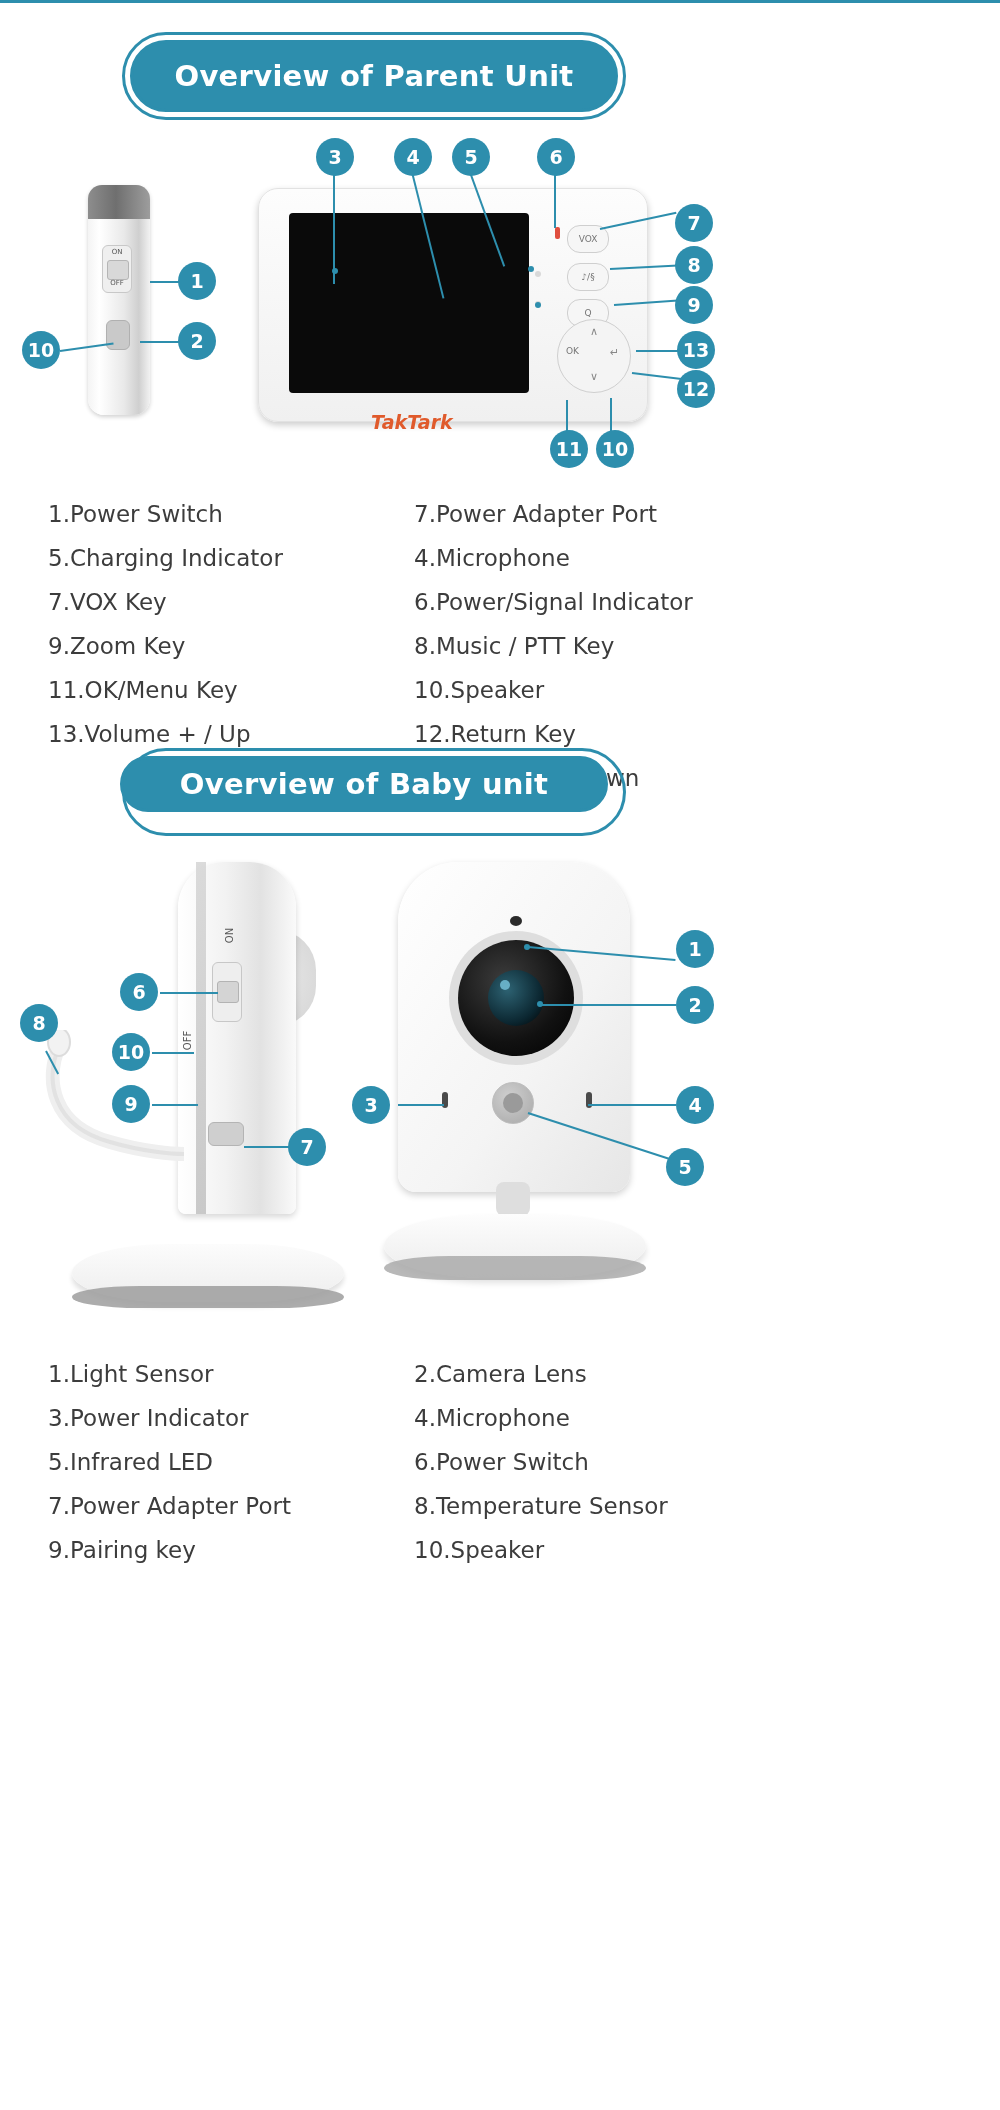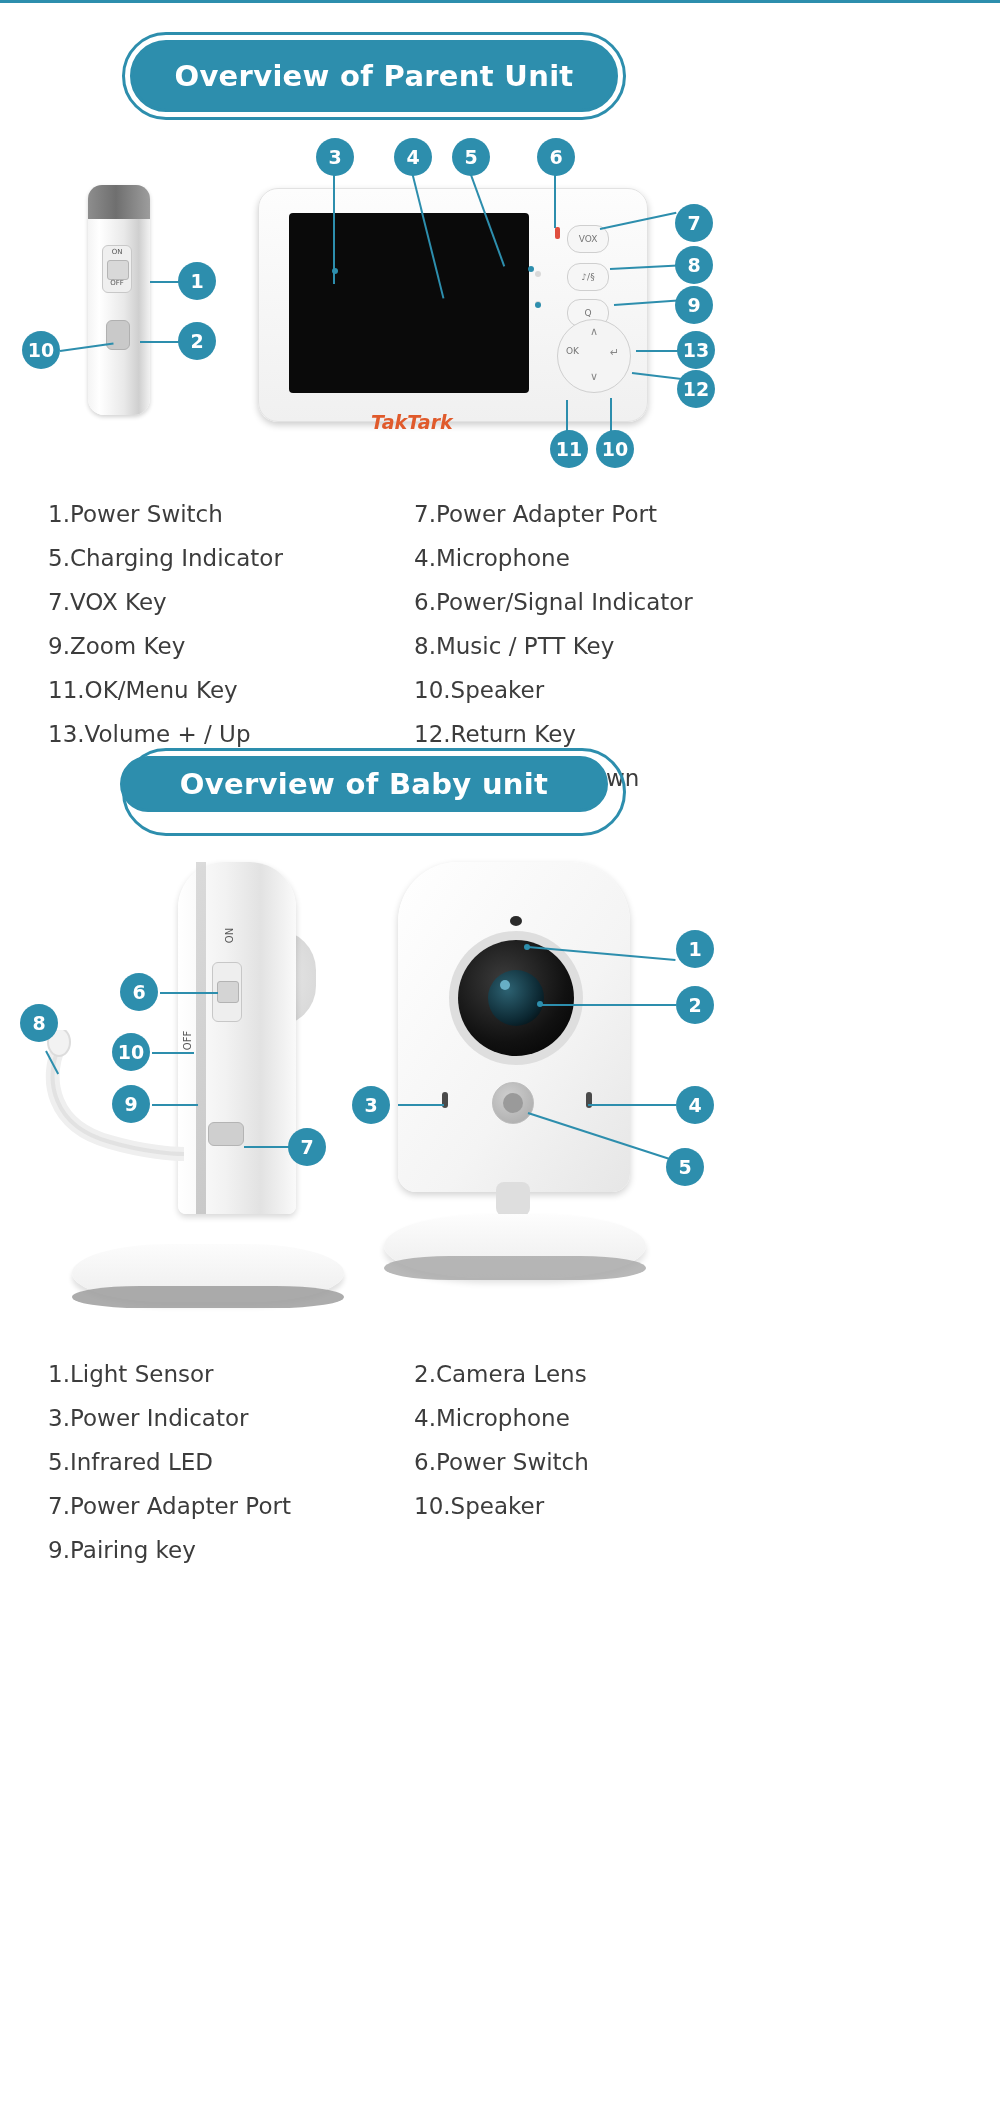--- a/index.html
+++ b/index.html
@@ -363,17 +363,18 @@
       <div>1.Light Sensor</div>
       <div>3.Power Indicator</div>
       <div>5.Infrared LED</div>
       <div>7.Power Adapter Port</div>
       <div>9.Pairing key</div>
     </div>
     <div class="col" style="left:414px;width:430px;">
       <div>2.Camera Lens</div>
       <div>4.Microphone</div>
       <div>6.Power Switch</div>
+      <div>8.Temperature Sensor</div>
       <div>10.Speaker</div>
     </div>
   </div>
 
 </div>
 
 </body></html>

